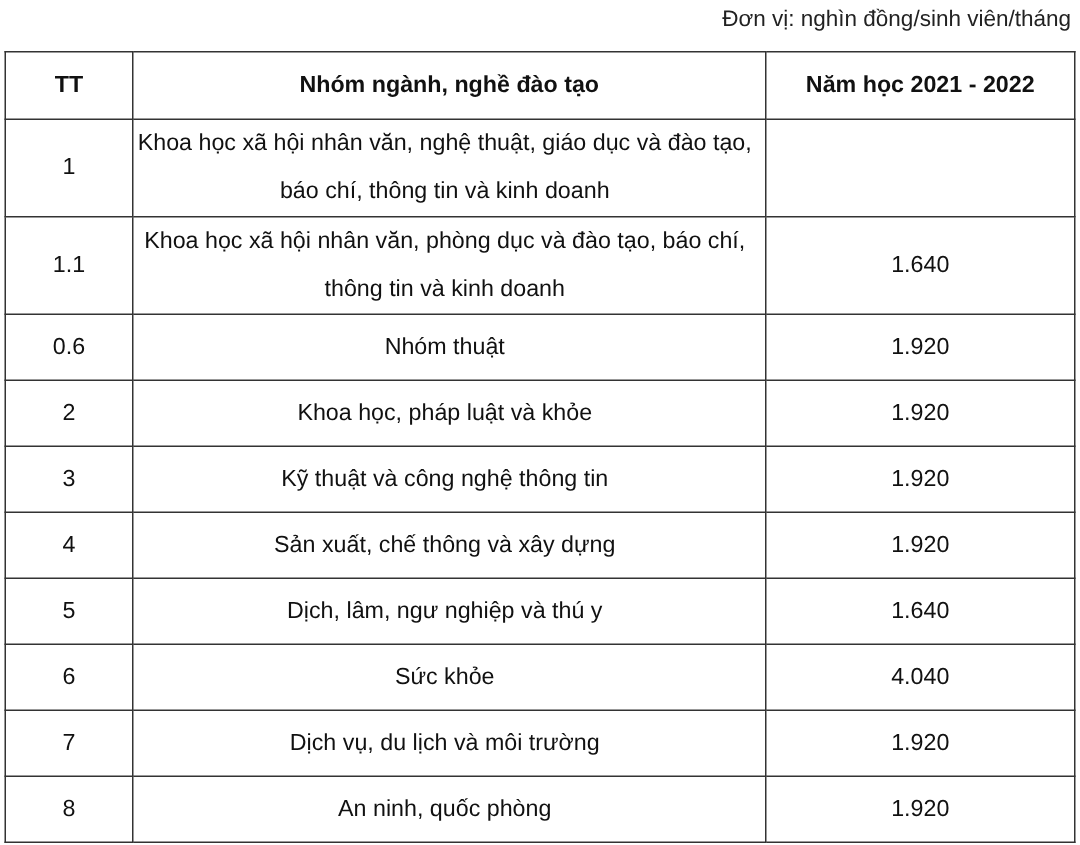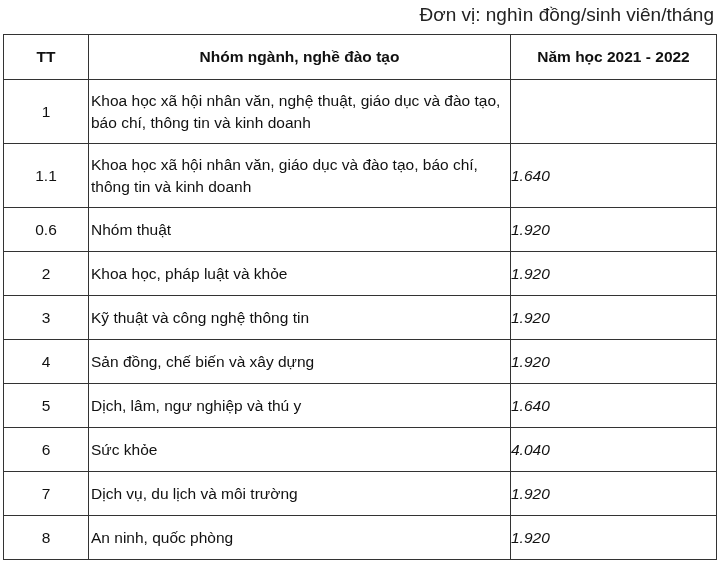--- a/index.html
+++ b/index.html
@@ -12,21 +12,21 @@
     height: 563px;
     position: relative;
     overflow: hidden;
     font-family: "Liberation Sans", sans-serif;
     color: #111111;
   }
   .unit-note {
     position: absolute;
     top: 4px;
     right: 6px;
-    font-size: 19px;
+    font-size: 15px;
     color: #222222;
     white-space: nowrap;
   }
   table.fee-table {
     position: absolute;
     left: 3px;
     top: 34px;
     width: 713px;
     border-collapse: collapse;
     table-layout: fixed;
@@ -43,27 +43,27 @@
     height: 44px;
     font-size: 15.5px;
   }
   .col-tt { width: 85px; }
   .col-group { width: 422px; }
   .col-fee { width: 206px; }
   td.tt {
     text-align: center;
   }
   td.group {
-    text-align: left;
+    text-align: center;
     padding-left: 2px;
     padding-right: 8px;
-    line-height: 22px;
+    line-height: 32px;
   }
   td.fee {
-    font-style: italic;
+    text-align: center;
   }
   tr.tall td { height: 63px; }
   tr.short td { height: 43px; }
 </style>
 </head>
 <body>
 
 <div class="unit-note">Đơn vị: nghìn đồng/sinh viên/tháng</div>
 
 <table class="fee-table">
@@ -80,41 +80,41 @@
     </tr>
   </thead>
   <tbody>
     <tr class="tall">
       <td class="tt">1</td>
       <td class="group">Khoa học xã hội nhân văn, nghệ thuật, giáo dục và đào tạo, báo chí, thông tin và kinh doanh</td>
       <td class="fee"></td>
     </tr>
     <tr class="tall">
       <td class="tt">1.1</td>
-      <td class="group">Khoa học xã hội nhân văn, giáo dục và đào tạo, báo chí, thông tin và kinh doanh</td>
+      <td class="group">Khoa học xã hội nhân văn, phòng dục và đào tạo, báo chí, thông tin và kinh doanh</td>
       <td class="fee">1.640</td>
     </tr>
     <tr class="short">
       <td class="tt">0.6</td>
       <td class="group">Nhóm thuật</td>
       <td class="fee">1.920</td>
     </tr>
     <tr class="short">
       <td class="tt">2</td>
       <td class="group">Khoa học, pháp luật và khỏe</td>
       <td class="fee">1.920</td>
     </tr>
     <tr class="short">
       <td class="tt">3</td>
       <td class="group">Kỹ thuật và công nghệ thông tin</td>
       <td class="fee">1.920</td>
     </tr>
     <tr class="short">
       <td class="tt">4</td>
-      <td class="group">Sản đồng, chế biến và xây dựng</td>
+      <td class="group">Sản xuất, chế thông và xây dựng</td>
       <td class="fee">1.920</td>
     </tr>
     <tr class="short">
       <td class="tt">5</td>
       <td class="group">Dịch, lâm, ngư nghiệp và thú y</td>
       <td class="fee">1.640</td>
     </tr>
     <tr class="short">
       <td class="tt">6</td>
       <td class="group">Sức khỏe</td>

